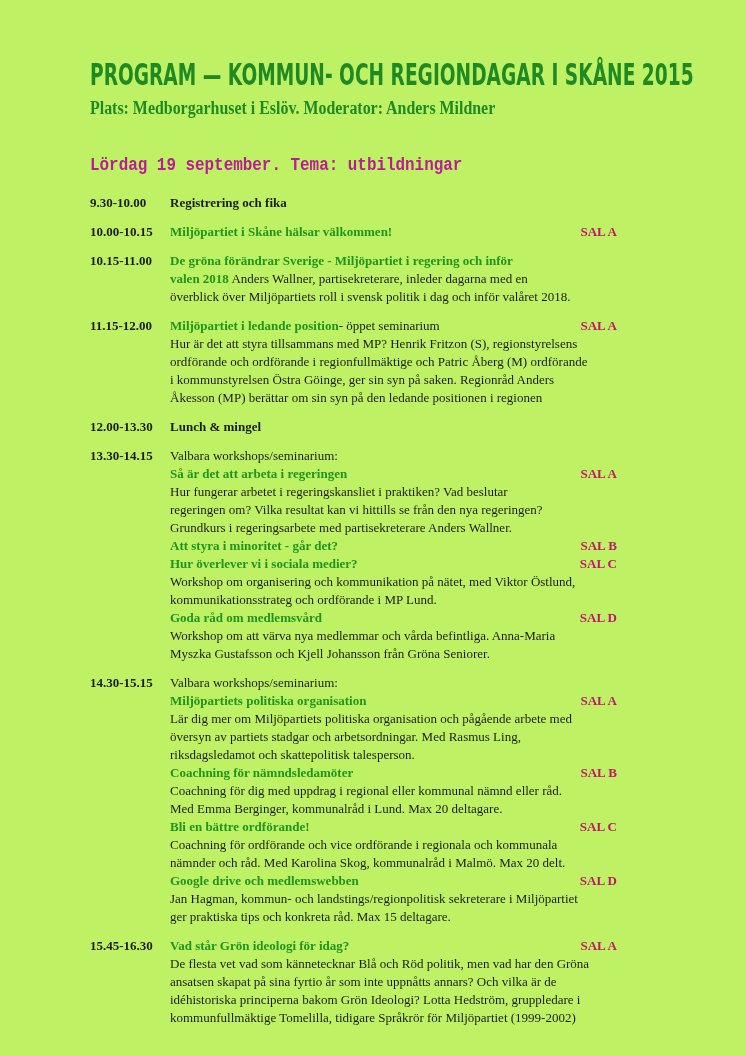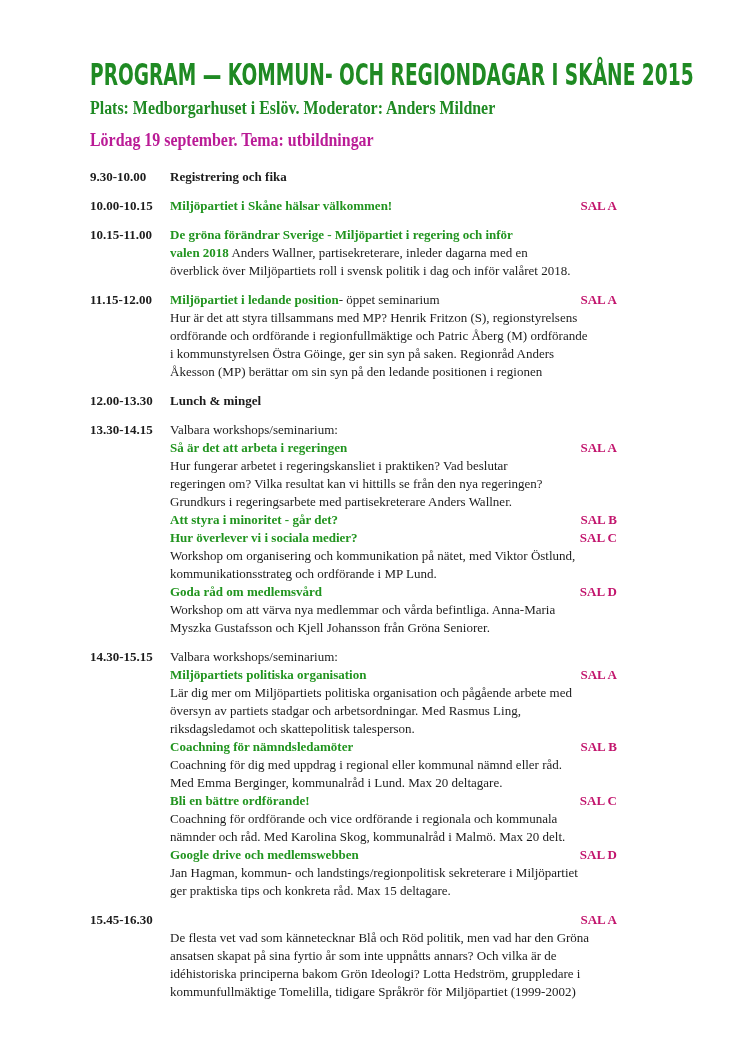--- a/index.html
+++ b/index.html
@@ -1,20 +1,20 @@
 <!DOCTYPE html>
 <html><head>
 <meta charset="utf-8">
 <style>
   html,body { margin:0; padding:0; background:#e8e8e8; }
   .page {
     position:relative;
     width:746px; height:1056px;
     margin:0 auto;
-    background:#ffffff;
+    background:#bef264;
     font-family:"Liberation Serif", serif;
     color:#1c1c1c;
     overflow:hidden;
     box-sizing:border-box;
     padding:58px 90px 4px 90px;
   }
   .title-line { height:32px; margin-bottom:7px; }
   .title-line .scale {
     display:inline-block;
     white-space:nowrap;
@@ -31,21 +31,21 @@
   .sub-line .scale {
     display:inline-block;
     white-space:nowrap;
     font-weight:bold;
     font-size:18.5px;
     line-height:22px;
     transform:scaleX(0.86);
     transform-origin:0 50%;
   }
   .subtitle .scale { color:#1f8a23; }
-  .day-heading { margin-top:10px; margin-bottom:17px; }
+  .day-heading { margin-top:36px; margin-bottom:17px;font-family:Liberation Mono, monospace; }
   .day-heading .scale { color:#ba1b96; }
 
   .row {
     display:grid;
     grid-template-columns:80px 1fr;
     margin-bottom:11px;
     font-size:13px;
     line-height:18px;
   }
   .time { font-weight:bold; white-space:nowrap; }
@@ -212,20 +212,21 @@
 ger praktiska tips och konkreta råd. Max 15 deltagare.</p>
       </div>
     </div>
   </div>
 
 
   <div class="row">
     <div class="time">15.45-16.30</div>
     <div class="content">
       <div class="head">
+        <span class="green">Vad står Grön ideologi för idag?</span>
         <span class="sal">SAL A</span>
       </div>
       <p class="desc">De flesta vet vad som kännetecknar Blå och Röd politik, men vad har den Gröna
 ansatsen skapat på sina fyrtio år som inte uppnåtts annars?  Och vilka är de
 idéhistoriska principerna bakom Grön Ideologi? Lotta Hedström, gruppledare i
 kommunfullmäktige Tomelilla, tidigare Språkrör för Miljöpartiet (1999-2002)</p>
     </div>
   </div>
 
 </div>

